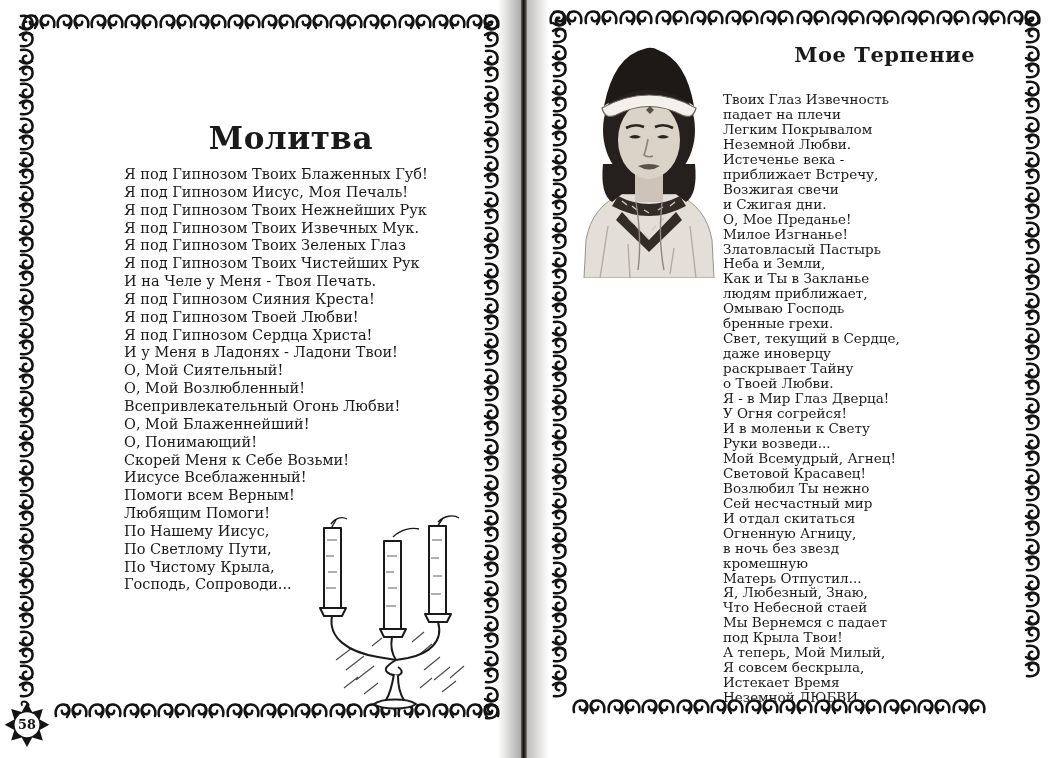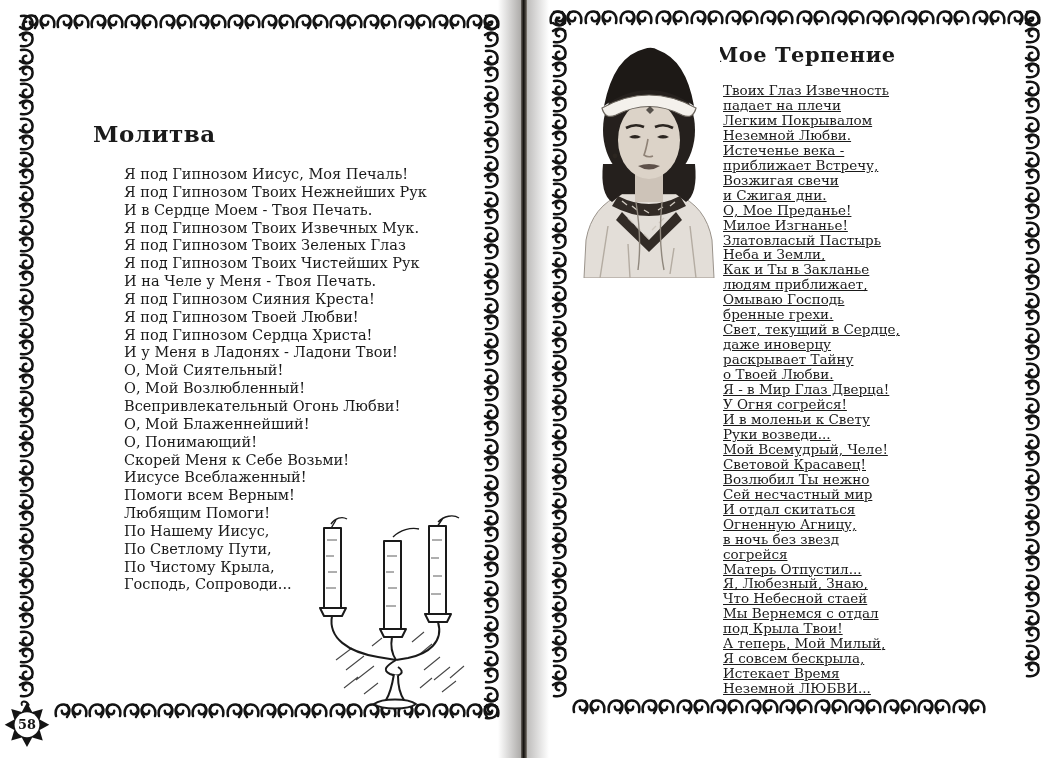--- a/index.html
+++ b/index.html
@@ -15,26 +15,26 @@
   .ornament .u-wrap{flex:0 0 auto;position:relative;width:20px;height:34px;}
   .ornament .u-wrap svg.u{position:absolute;left:0;top:0;transform-origin:10px 10px;transform:rotate(90deg);}
   
   .gutter-shade-left{position:absolute;left:498px;top:0;width:23px;height:758px;
     background:linear-gradient(to right,rgba(40,35,30,0),rgba(40,35,30,.38));}
   .spine-line{position:absolute;left:521px;top:0;width:6px;height:758px;
     background:linear-gradient(to right,#6a655f,#15120f 40%,#3a3631 70%,#8a847c);}
   .gutter-shade-right{position:absolute;left:527px;top:0;width:22px;height:758px;
     background:linear-gradient(to right,rgba(40,35,30,.30),rgba(40,35,30,0));}
   
-  .page-title{position:absolute;font-weight:bold;letter-spacing:.5px;text-align:left;}
-  .page-title.left{left:93px;top:120px;width:280px;font-size:23px;}
+  .page-title{position:absolute;font-weight:bold;letter-spacing:.5px;text-align:right;}
+  .page-title.left{left:93px;top:120px;width:280px;font-size:31px;}
   .page-title.right{left:715px;top:42px;width:260px;font-size:21px;}
   .poem{position:absolute;}
   .poem.left{left:124px;top:166px;font-size:14.5px;line-height:17.85px;}
-  .poem.right{left:723px;top:83px;font-size:13.5px;line-height:14.95px;text-decoration:underline;}
+  .poem.right{left:723px;top:92px;font-size:13.5px;line-height:14.95px;}
   .poem-line{white-space:nowrap;}
   
   .page-badge{position:absolute;}
   .page-badge svg{display:block;}
   .badge-58{left:3px;top:699px;width:48px;height:52px;}
   .badge-59{left:988px;top:686px;width:56px;height:60px;}
   .page-badge text{font-family:"DejaVu Serif",serif;font-weight:bold;}
   
   .candelabra{position:absolute;left:316px;top:510px;width:168px;height:204px;}
   .portrait{position:absolute;left:578px;top:44px;width:142px;height:234px;}
@@ -343,23 +343,23 @@
         <use href="#scroll-unit"></use>
       </svg>
       <svg viewBox="0 0 34 20" class="u">
         <use href="#scroll-unit"></use>
       </svg>
     </div>
 
   <div class="page-title left">Молитва</div>
 
   <div class="poem left">
+      <div class="poem-line">Я под Гипнозом Твоих Блаженных Губ!</div>
       <div class="poem-line">Я под Гипнозом Иисус, Моя Печаль!</div>
       <div class="poem-line">Я под Гипнозом Твоих Нежнейших Рук</div>
-      <div class="poem-line">И в Сердце Моем - Твоя Печать.</div>
       <div class="poem-line">Я под Гипнозом Твоих Извечных Мук.</div>
       <div class="poem-line">Я под Гипнозом Твоих Зеленых Глаз</div>
       <div class="poem-line">Я под Гипнозом Твоих Чистейших Рук</div>
       <div class="poem-line">И на Челе у Меня - Твоя Печать.</div>
       <div class="poem-line">Я под Гипнозом Сияния Креста!</div>
       <div class="poem-line">Я под Гипнозом Твоей Любви!</div>
       <div class="poem-line">Я под Гипнозом Сердца Христа!</div>
       <div class="poem-line">И у Меня в Ладонях - Ладони Твои!</div>
       <div class="poem-line">О, Мой Сиятельный!</div>
       <div class="poem-line">О, Мой Возлюбленный!</div>
@@ -764,32 +764,32 @@
       <div class="poem-line">Омываю Господь</div>
       <div class="poem-line">бренные грехи.</div>
       <div class="poem-line">Свет, текущий в Сердце,</div>
       <div class="poem-line">даже иноверцу</div>
       <div class="poem-line">раскрывает Тайну</div>
       <div class="poem-line">о Твоей Любви.</div>
       <div class="poem-line">Я - в Мир Глаз Дверца!</div>
       <div class="poem-line">У Огня согрейся!</div>
       <div class="poem-line">И в моленьи к Свету</div>
       <div class="poem-line">Руки возведи...</div>
-      <div class="poem-line">Мой Всемудрый, Челе!</div>
+      <div class="poem-line">Мой Всемудрый, Агнец!</div>
       <div class="poem-line">Световой Красавец!</div>
       <div class="poem-line">Возлюбил Ты нежно</div>
       <div class="poem-line">Сей несчастный мир</div>
       <div class="poem-line">И отдал скитаться</div>
       <div class="poem-line">Огненную Агницу,</div>
       <div class="poem-line">в ночь без звезд</div>
-      <div class="poem-line">согрейся</div>
+      <div class="poem-line">кромешную</div>
       <div class="poem-line">Матерь Отпустил...</div>
       <div class="poem-line">Я, Любезный, Знаю,</div>
       <div class="poem-line">Что Небесной стаей</div>
-      <div class="poem-line">Мы Вернемся с отдал</div>
+      <div class="poem-line">Мы Вернемся с падает</div>
       <div class="poem-line">под Крыла Твои!</div>
       <div class="poem-line">А теперь, Мой Милый,</div>
       <div class="poem-line">Я совсем бескрыла,</div>
       <div class="poem-line">Истекает Время</div>
       <div class="poem-line">Неземной ЛЮБВИ...</div>
     </div>
 
 
 </div>
 

